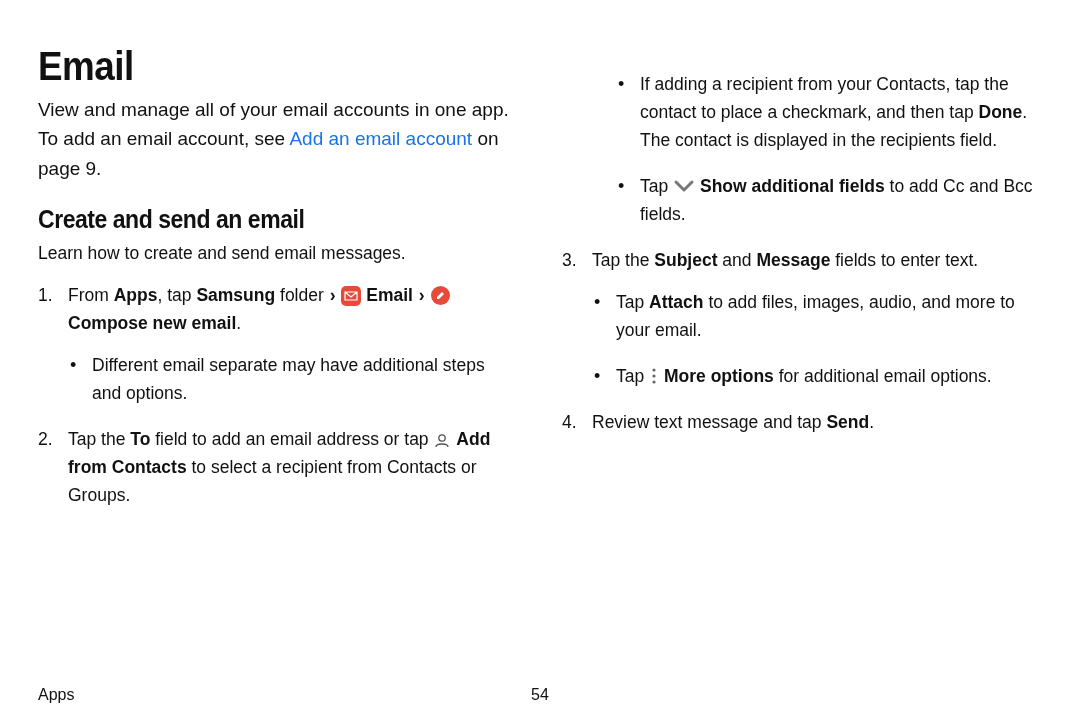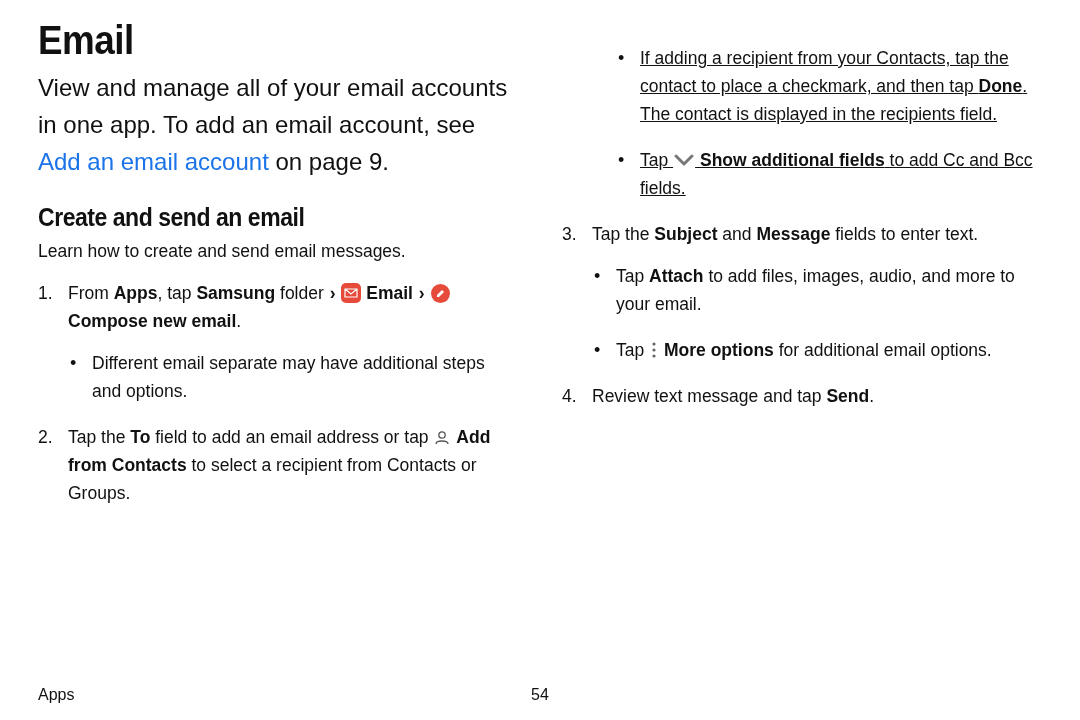--- a/index.html
+++ b/index.html
@@ -1,21 +1,21 @@
 <!DOCTYPE html>
 <html><head>
 <meta charset="utf-8">
 <style>
   * { box-sizing: border-box; margin: 0; padding: 0; }
   html, body { width: 1080px; height: 720px; background: #fff; font-family: Arial, Helvetica, sans-serif; color: #111; }
   .page { width: 1080px; height: 720px; padding: 18px 38px 14px 38px; position: relative; }
-  .columns { display: flex; gap: 44px; }
+  .columns { display: flex; gap: 44px; margin-top: 26px; }
   .col { width: 490px; }
   h1 { font-family: Arial, Helvetica, sans-serif; font-weight: 700; font-size: 40px; letter-spacing: -0.5px; margin-bottom: 6px; transform: scaleX(0.92); transform-origin: left; }
-  .intro { font-size: 24px; line-height: 1.55; margin-bottom: 22px; }
+  .intro { font-size: 19px; line-height: 1.55; margin-bottom: 22px; }
   .link { color: #1a73e8; }
   h2 { font-family: Arial, Helvetica, sans-serif; font-weight: 700; font-size: 25px; letter-spacing: -0.5px; margin-bottom: 6px; transform: scaleX(0.92); transform-origin: left; }
   .subtitle { font-size: 17.5px; line-height: 1.55; margin-bottom: 14px; }
   ol { list-style: none; padding-left: 0; counter-reset: item; }
   ol > li { position: relative; padding-left: 30px; font-size: 17.5px; line-height: 1.6; margin-bottom: 18px; }
   ol > li::before { counter-increment: item; content: counter(item) "."; position: absolute; left: 0; top: 0; }
   ul { list-style: none; padding-left: 0; margin-top: 14px; }
   ul > li { position: relative; padding-left: 24px; font-size: 17.5px; line-height: 1.6; margin-bottom: 18px; }
   ul > li::before { content: "•"; position: absolute; left: 2px; top: 0; font-size: 18px; }
   .col2-offset { height: 12px; }
@@ -84,21 +84,21 @@
             </span>
             <b>Add from Contacts</b><span> to select a recipient from Contacts or Groups.</span>
           </span>
         </li>
       </ol>
     </div>
 
     <div class="col">
       <div class="col2-offset"></div>
 
-      <ul style="padding-left:54px;text-decoration:underline;">
+      <ul style="padding-left:54px;">
         <li>
           <span>If adding a recipient from your Contacts, tap the contact to place a checkmark, and then tap </span><b>Done</b><span>. The contact is displayed in the recipients field.</span>
         </li>
         <li>
           <span>Tap </span><span class="icon icon-chevron">
             <svg viewBox="0 0 22 16">
                 <path d="M3 4 L11 12 L19 4" fill="none" stroke="#777" stroke-width="3" stroke-linecap="round" stroke-linejoin="round"></path>
               </svg>
           </span>
           <b>Show additional fields</b><span> to add Cc and Bcc fields.</span>

